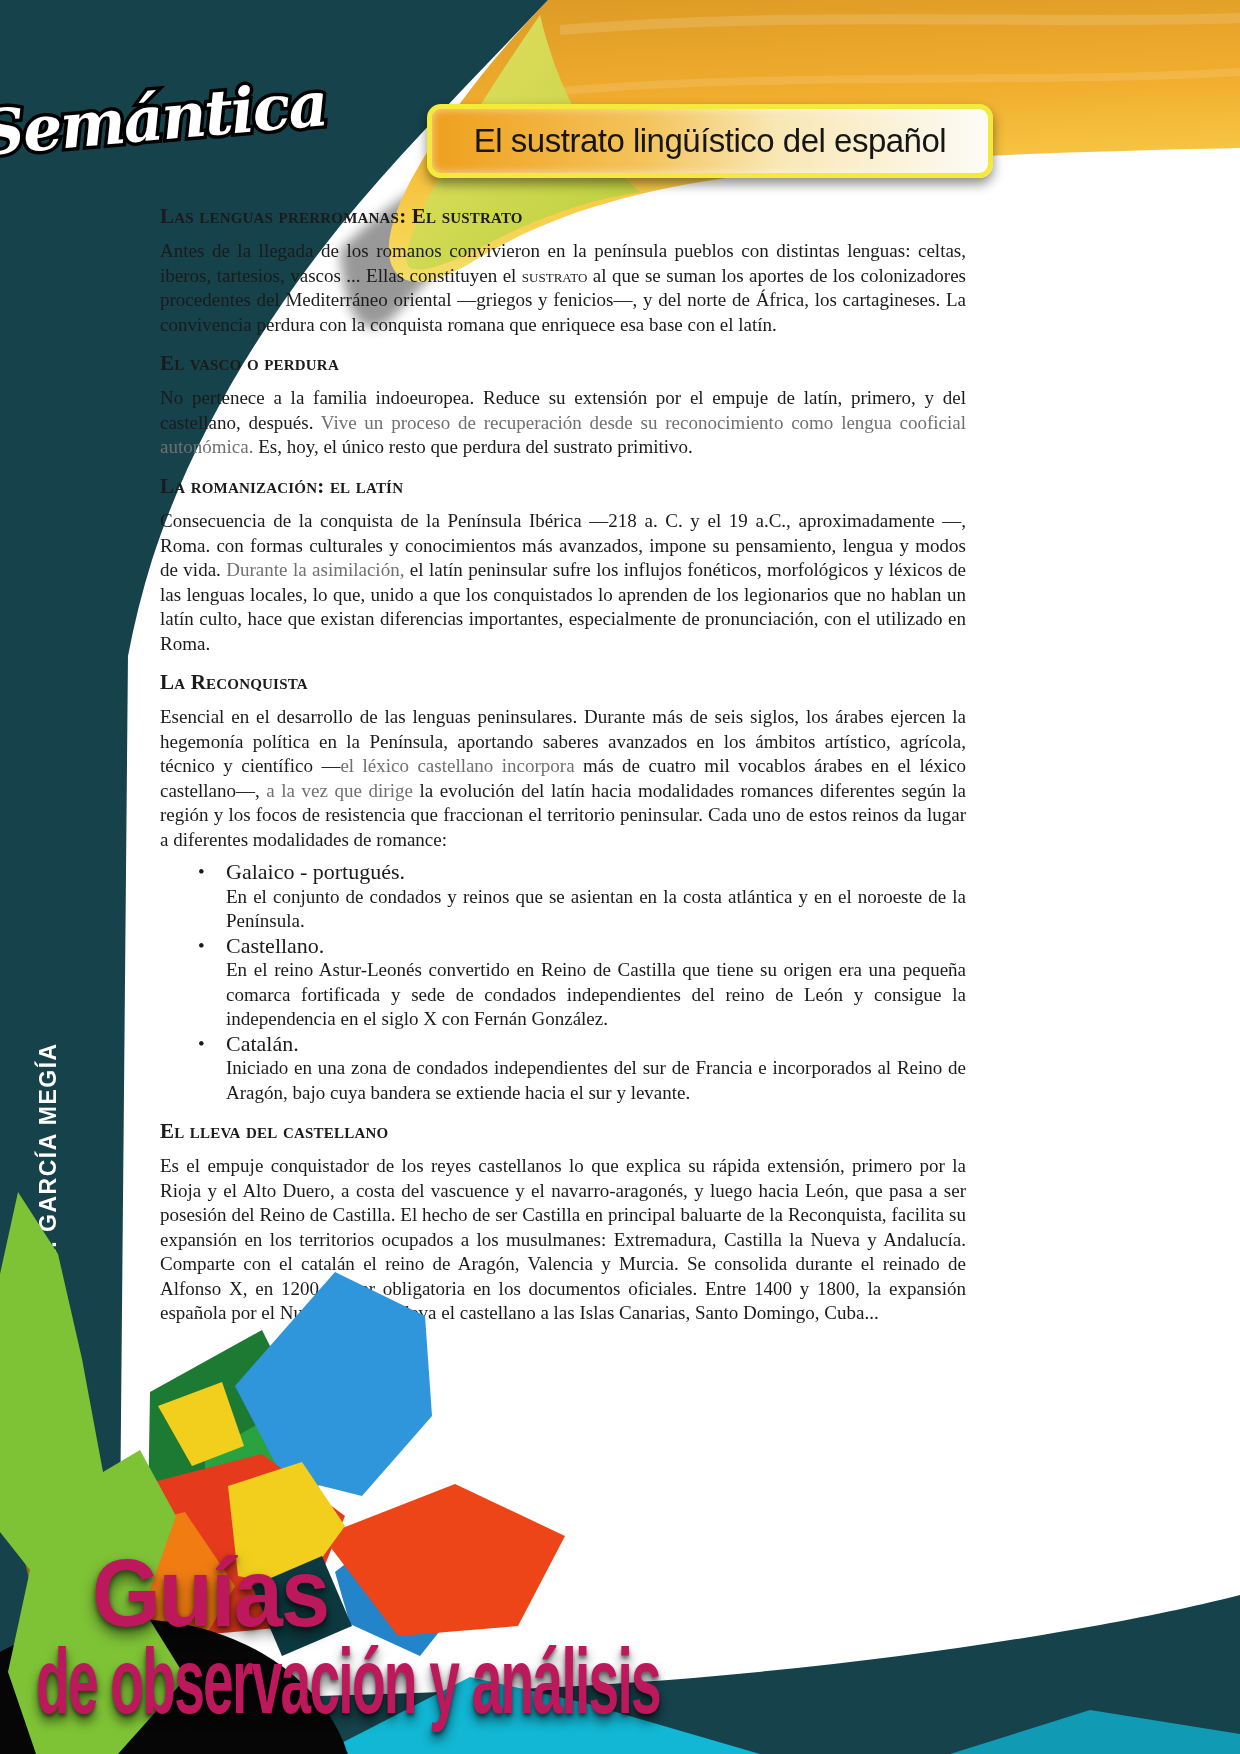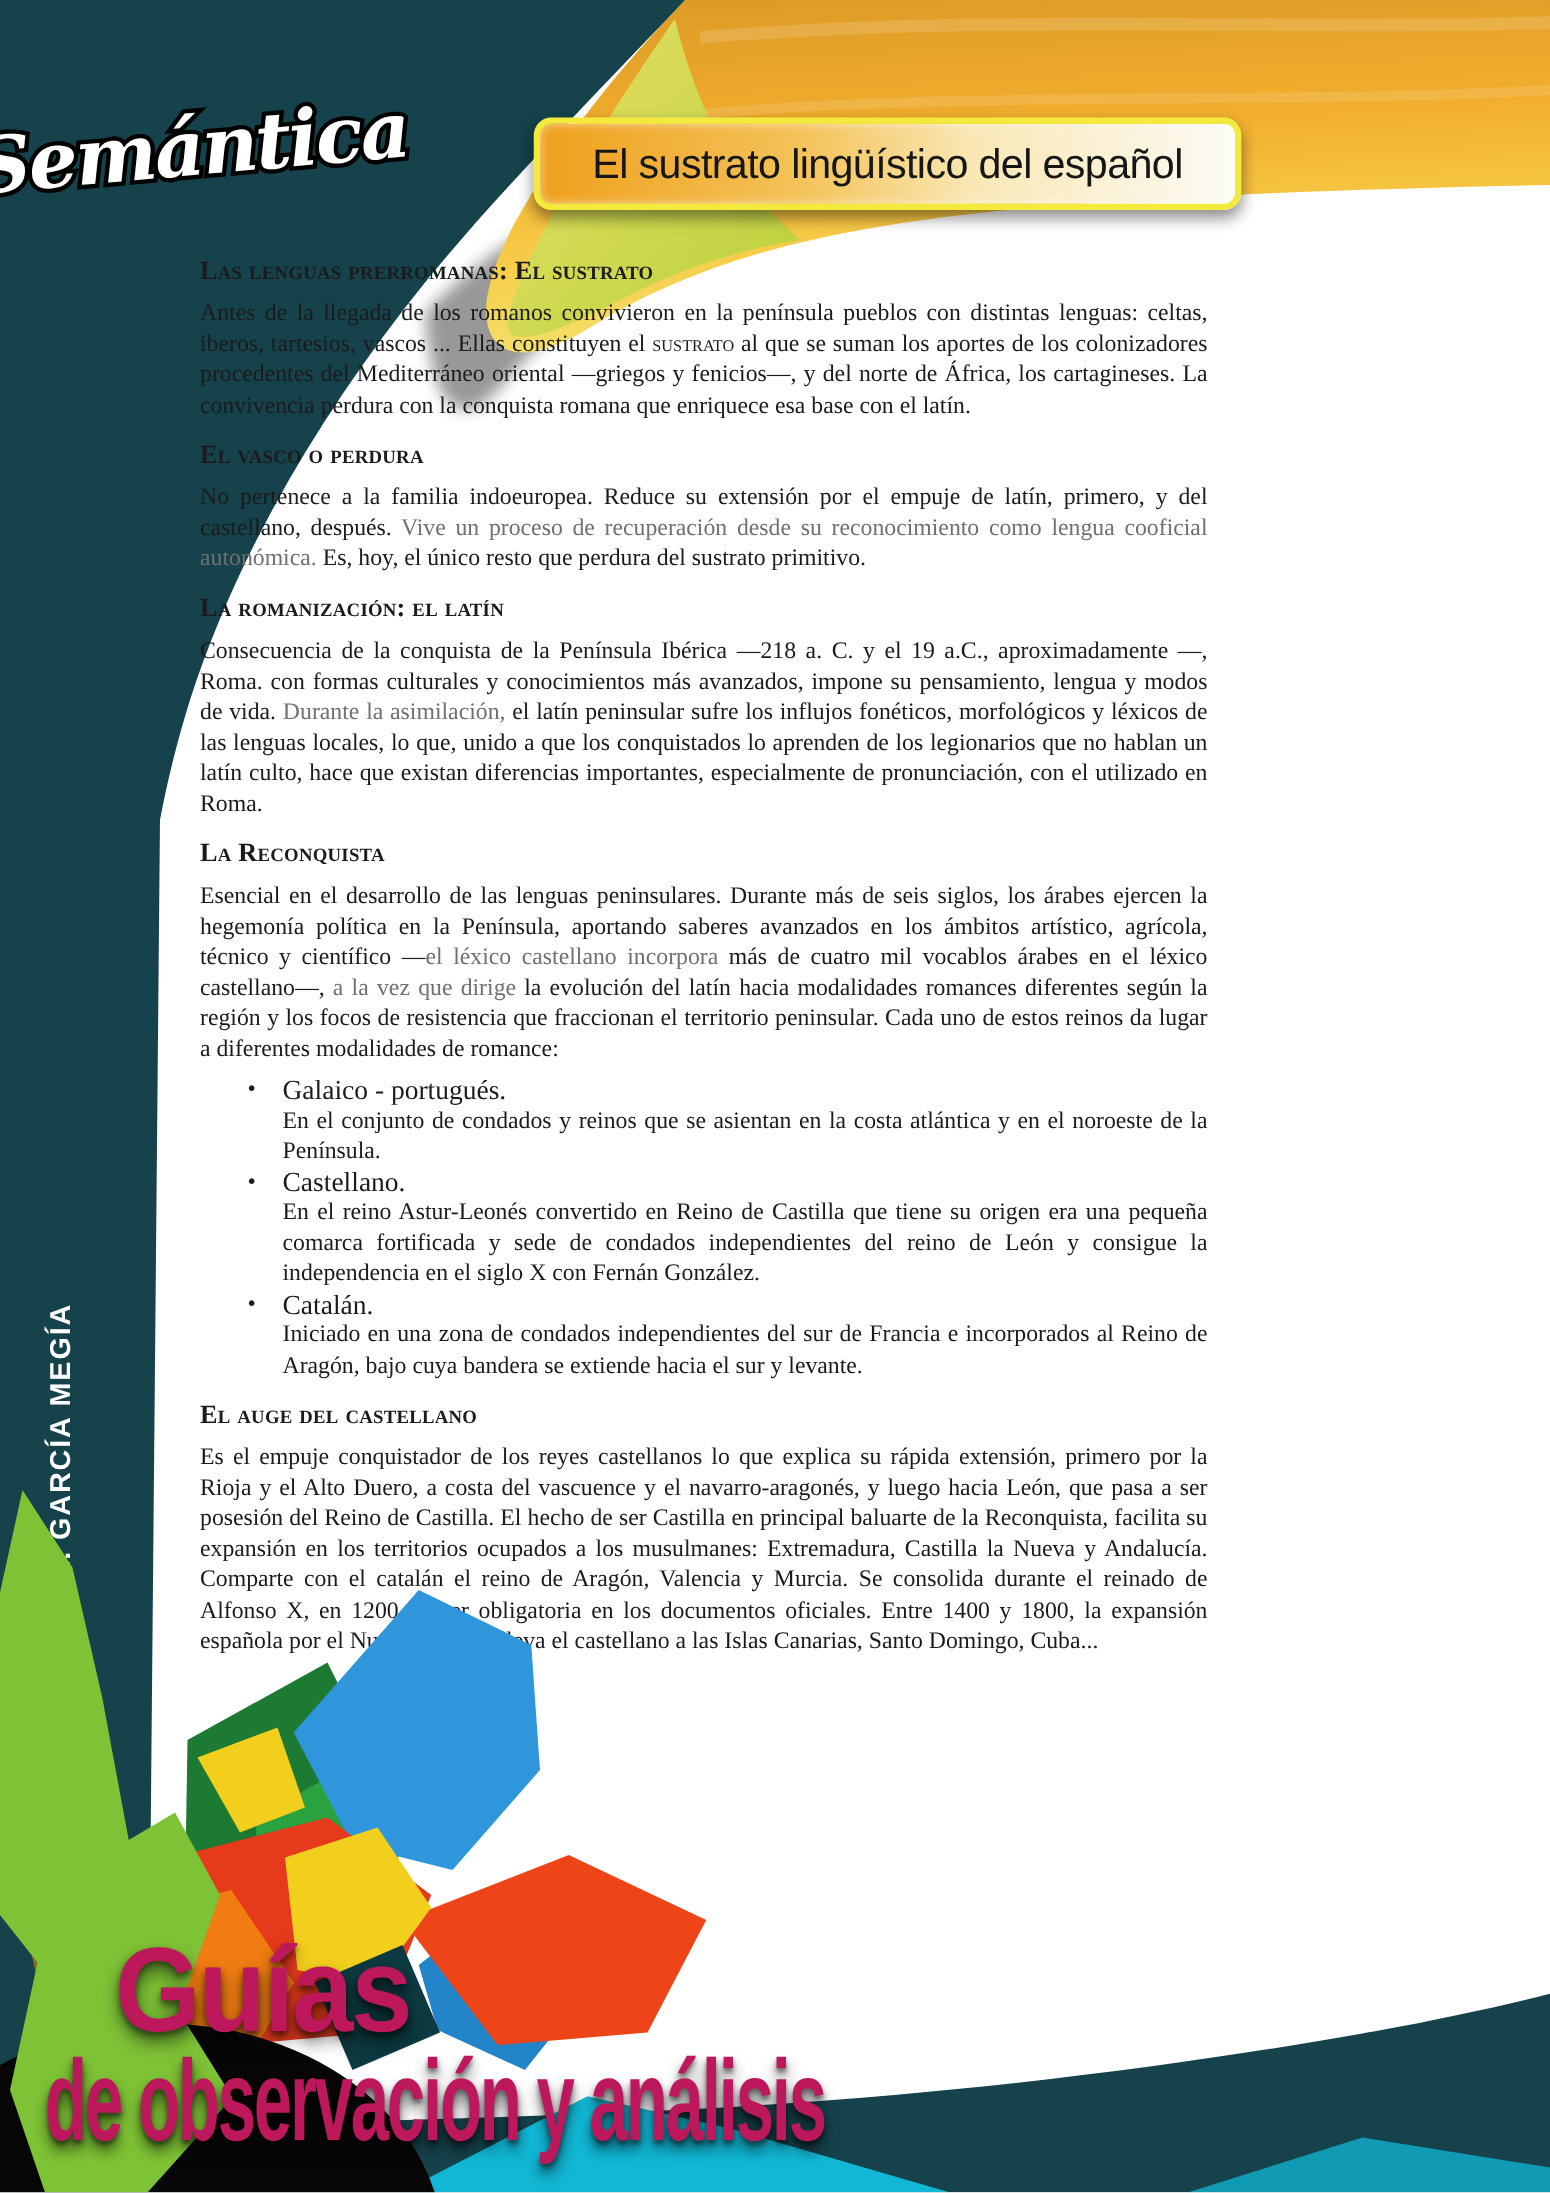--- a/index.html
+++ b/index.html
@@ -8,21 +8,21 @@
 
   
   .left-band{position:absolute;left:0;top:0;bottom:0;width:134px;z-index:1;
              background:#15424b;
              clip-path:polygon(0 0,100% 0,88% 100%,0 100%);
              box-shadow:6px 0 10px -2px rgba(0,0,0,.28);}
 
   
   .header-svg{position:absolute;left:0;top:0;z-index:2;pointer-events:none;}
 
-  .title-banner{position:absolute;left:427px;top:94px;width:556px;height:64px;z-index:3;
+  .title-banner{position:absolute;left:427px;top:104px;width:556px;height:64px;z-index:3;
                 border:5px solid #f4ea3d;border-radius:14px;
                 background:linear-gradient(90deg,#efa01d 0%,#f4c35a 38%,#f9e7b4 62%,#fcfbf6 100%);
                 box-shadow:0 6px 12px rgba(0,0,0,.45), inset 0 0 8px rgba(255,255,255,.6);
                 display:flex;align-items:center;justify-content:center;}
   .title-banner span{font-family:"Liberation Sans",sans-serif;font-size:33px;font-weight:500;
                      color:#161616;letter-spacing:-.5px;}
 
   
   .sidebar-credit{position:absolute;left:26px;top:1400px;width:530px;height:44px;z-index:3;
                   transform:rotate(-90deg);transform-origin:top left;
@@ -135,21 +135,21 @@
             <div class="term">Castellano.</div>
             <div class="desc">En el reino Astur-Leonés convertido en Reino de Castilla que tiene su origen era una pequeña comarca fortificada y sede de condados independientes del reino de León y consigue la independencia en el siglo X con Fernán González.</div>
           </li>
           <li>
             <div class="term">Catalán.</div>
             <div class="desc">Iniciado en una zona de condados independientes del sur de Francia e incorporados al Reino de Aragón, bajo cuya bandera se extiende hacia el sur y levante.</div>
           </li>
         </ul>
       </section>
       <section>
-        <h2>El auge del castellano</h2>
+        <h2>El lleva del castellano</h2>
         <p><span>Es el empuje conquistador de los reyes castellanos lo que explica su rápida extensión, primero por la Rioja y el Alto Duero, a costa del vascuence y el navarro-aragonés, y luego hacia León, que pasa a ser posesión del Reino de Castilla. El hecho de ser Castilla en principal baluarte de la Reconquista, facilita su expansión en los territorios ocupados a los musulmanes: Extremadura, Castilla la Nueva y Andalucía. Comparte con el catalán el reino de Aragón, Valencia y Murcia. Se consolida durante el reinado de Alfonso X, en 1200, al ser obligatoria en los documentos oficiales. Entre 1400 y 1800, la expansión española por el Nuevo Mundo, lleva el castellano a las Islas Canarias, Santo Domingo, Cuba...</span></p>
       </section>
     </div>
 
   <svg class="bottom-svg" width="1240" height="600" viewBox="0 0 1240 600">
 
     <path d="M0,548 C180,546 380,542 560,533 C780,521 960,496 1100,471
              C1155,461 1205,450 1240,441 L1240,600 L0,600 Z" fill="#15424b"></path>
 
     <path d="M320,600 L470,523 L585,549 L760,600 Z" fill="#11b7d4"></path>

